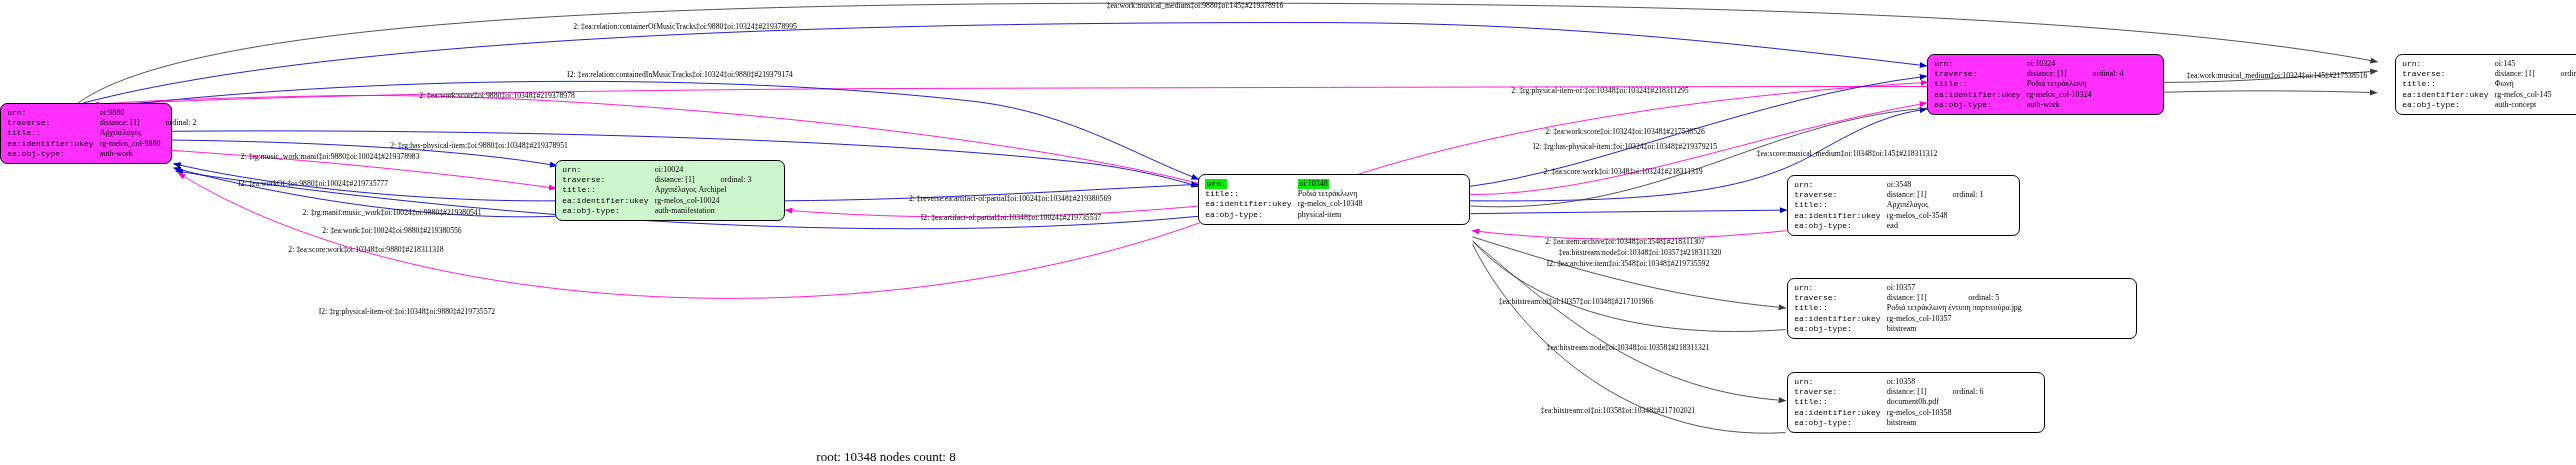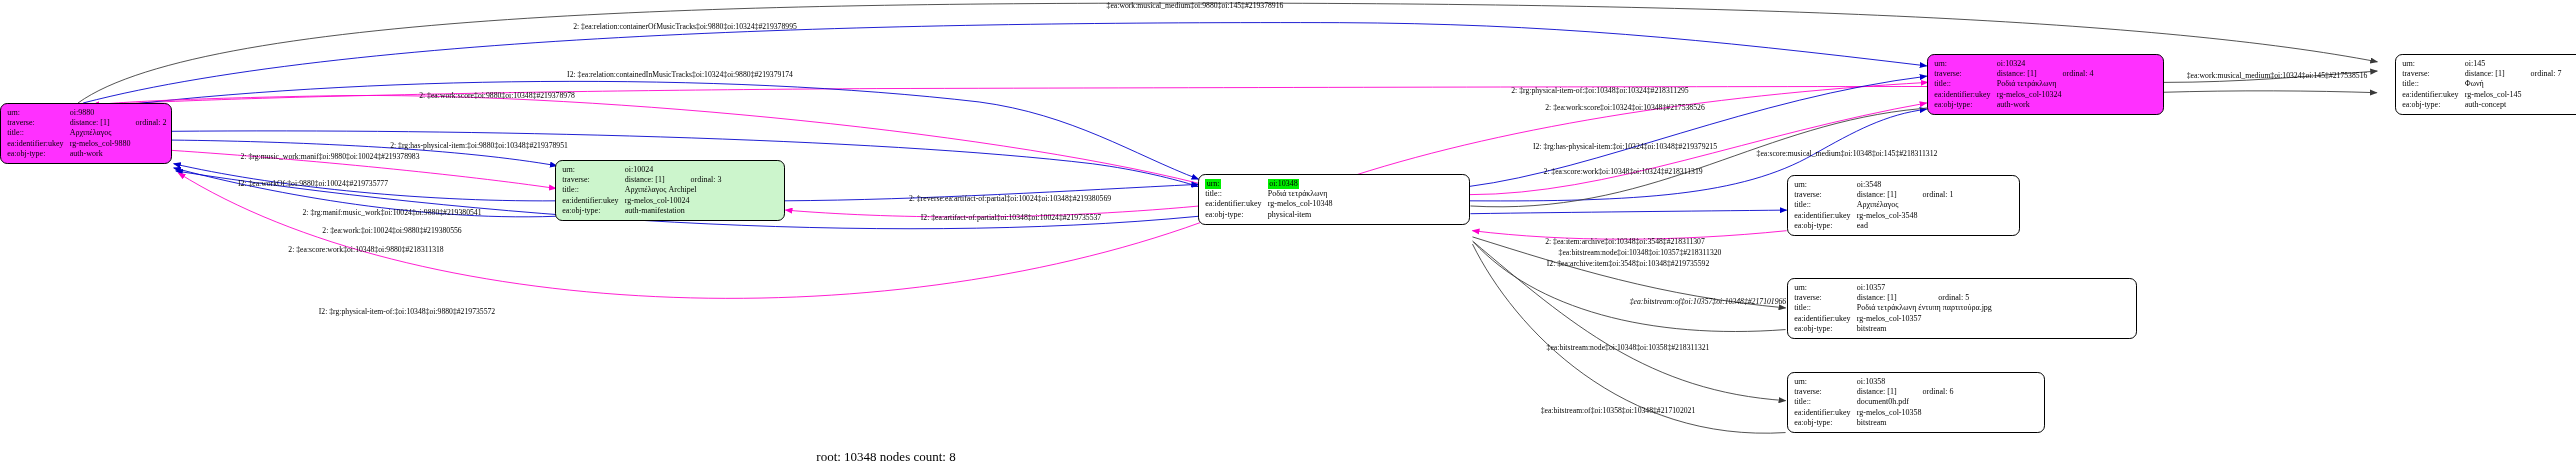--- a/index.html
+++ b/index.html
@@ -36,21 +36,21 @@
     border-collapse: collapse;
     font-size: 8px;
     line-height: 1.30;
   }
   .node td {
     padding: 0 0 0 0;
     white-space: nowrap;
     vertical-align: top;
     color: #000000;
   }
-  .node td.k { padding-right: 6.2px; }
+  .node td.k { padding-right: 6.2px; font-family: Liberation Mono, monospace; }
   .node td.v2 { padding-left: 26px; }
   .node.magenta { background: #ff30ff; }
   .node.lightgreen { background: #ccf5cc; }
   .node.white { background: #ffffff; }
   .hl {
     background: #00ee00;
     display: inline-block;
     padding: 0 1.5px 0 1.5px;
   }
   .edge-label {
@@ -378,28 +378,28 @@
   <div class="edge-label" style="left:479px; top:142px;">2: ‡rg:has-physical-item:‡oi:9880‡oi:10348‡#219378951</div>
   <div class="edge-label" style="left:330px; top:153px;">2: ‡rg:music_work:manif‡oi:9880‡oi:10024‡#219378983</div>
   <div class="edge-label" style="left:313px; top:180px;">I2: ‡ea:workOf:‡oi:9880‡oi:10024‡#219735777</div>
   <div class="edge-label" style="left:392px; top:209px;">2: ‡rg:manif:music_work‡oi:10024‡oi:9880‡#219380541</div>
   <div class="edge-label" style="left:392px; top:227px;">2: ‡ea:work:‡oi:10024‡oi:9880‡#219380556</div>
   <div class="edge-label" style="left:366px; top:246px;">2: ‡ea:score:work‡oi:10348‡oi:9880‡#218311318</div>
   <div class="edge-label" style="left:407px; top:308px;">I2: ‡rg:physical-item-of:‡oi:10348‡oi:9880‡#219735572</div>
   <div class="edge-label" style="left:1010px; top:195px;">2: ‡reverse:ea:artifact-of:partial‡oi:10024‡oi:10348‡#219380569</div>
   <div class="edge-label" style="left:1011px; top:214px;">I2: ‡ea:artifact-of:partial‡oi:10348‡oi:10024‡#219735537</div>
   <div class="edge-label" style="left:1600px; top:87px;">2: ‡rg:physical-item-of:‡oi:10348‡oi:10324‡#218311295</div>
-  <div class="edge-label" style="left:1625px; top:104px;">2: ‡ea:work:score‡oi:10324‡oi:10348‡#217538526</div>
+  <div class="edge-label" style="left:1625px; top:128px;">2: ‡ea:work:score‡oi:10324‡oi:10348‡#217538526</div>
   <div class="edge-label" style="left:1625px; top:143px;">I2: ‡rg:has-physical-item:‡oi:10324‡oi:10348‡#219379215</div>
   <div class="edge-label" style="left:1623px; top:168px;">2: ‡ea:score:work‡oi:10348‡oi:10324‡#218311319</div>
   <div class="edge-label" style="left:2277px; top:72px;">‡ea:work:musical_medium‡oi:10324‡oi:145‡#217538516</div>
   <div class="edge-label" style="left:1847px; top:144px;margin-top:6px;">‡ea:score:musical_medium‡oi:10348‡oi:145‡#218311312</div>
   <div class="edge-label" style="left:1625px; top:205px;margin-top:33px;">2: ‡ea:item:archive‡oi:10348‡oi:3548‡#218311307</div>
   <div class="edge-label" style="left:1628px; top:227px;margin-top:33px;">I2: ‡ea:archive:item‡oi:3548‡oi:10348‡#219735592</div>
   <div class="edge-label" style="left:1628px; top:249px;margin-left:12px;">‡ea:bitstream:node‡oi:10348‡oi:10357‡#218311320</div>
-  <div class="edge-label" style="left:1708px; top:298px;font-style:italic;">‡ea:bitstream:of‡oi:10357‡oi:10348‡#217101966</div>
+  <div class="edge-label" style="left:1576px; top:298px;">‡ea:bitstream:of‡oi:10357‡oi:10348‡#217101966</div>
   <div class="edge-label" style="left:1628px; top:344px;">‡ea:bitstream:node‡oi:10348‡oi:10358‡#218311321</div>
   <div class="edge-label" style="left:1618px; top:407px;">‡ea:bitstream:of‡oi:10358‡oi:10348‡#217102021</div>
 
   <div class="footer" style="left:886px; top:449px;">root: 10348 nodes count: 8</div>
 
 </div>
 
 
 </body></html>

